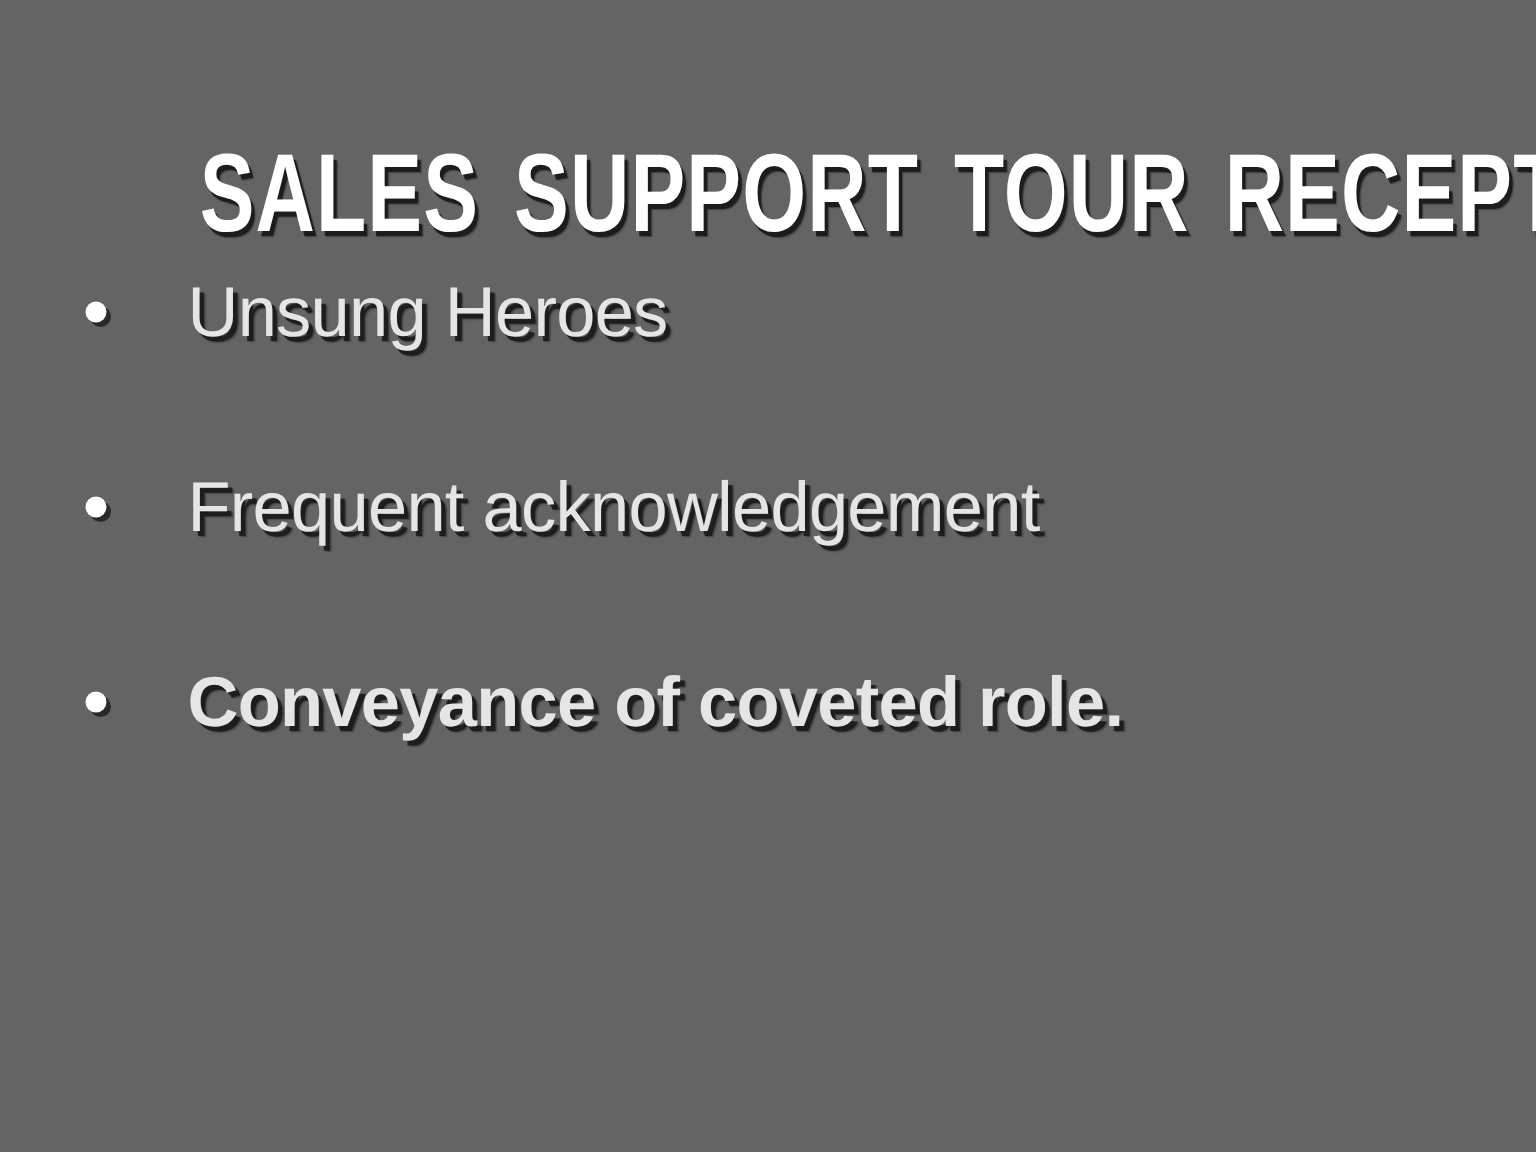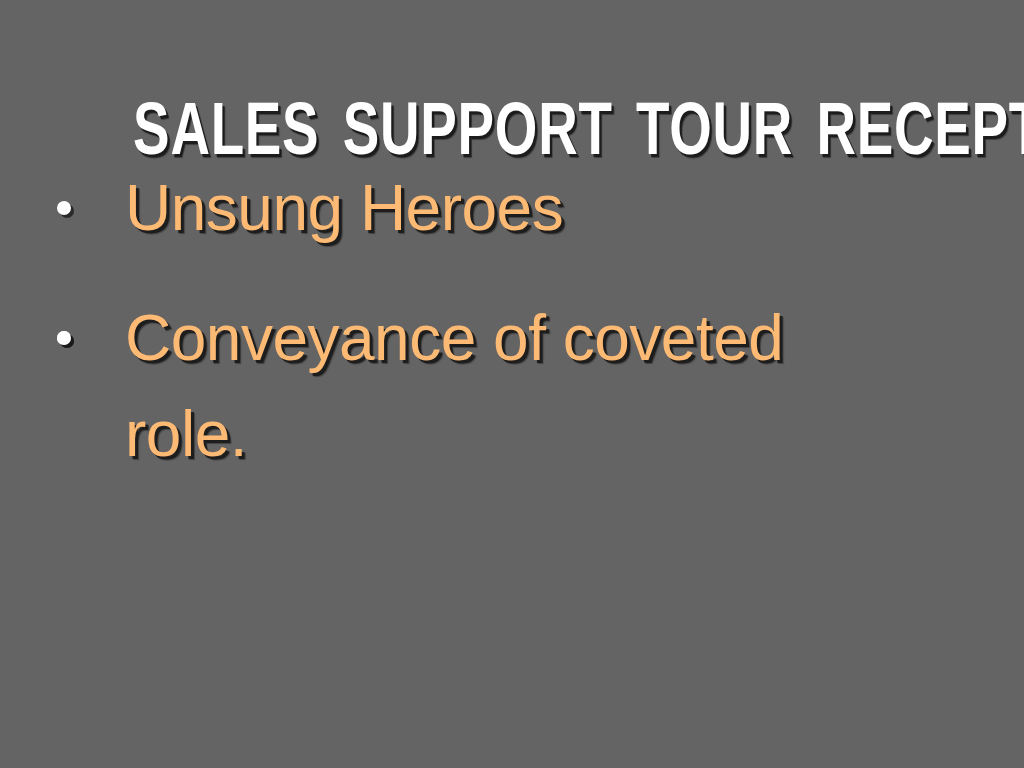--- a/index.html
+++ b/index.html
@@ -49,32 +49,32 @@
     width: 920px;
     margin: 0;
     padding: 0;
     list-style: none;
   }
 
   .bullet-item {
     position: relative;
     margin: 0 0 34px 0;
     padding: 0 0 0 75px;
-    color: #fdba74;
+    color: #e5e5e5;
     font-family: "Liberation Sans Narrow", "Liberation Sans", "DejaVu Sans Condensed", sans-serif;
-    font-size: 64px;
+    font-size: 47px;
     font-weight: 400;
     line-height: 96px;
     letter-spacing: -0.5px;
     text-shadow:
        3px 3px 0 rgba(20,20,20,0.80),
        4px 4px 1px rgba(20,20,20,0.42);
   }
 
-  .bullet-item:last-child { margin-bottom: 0; }
+  .bullet-item:last-child { margin-bottom: 0; font-weight: bold; }
 
   
   .bullet-item.wraps .bullet-text {
     display: block;
     max-width: 670px;
   }
 
   .bullet-dot {
     position: absolute;
     left: 7px;
@@ -98,20 +98,21 @@
   <ul class="bullet-list">
 
     <li class="bullet-item">
       <span class="bullet-dot"></span>
       <span class="bullet-text">Unsung Heroes</span>
     </li>
 
 
     <li class="bullet-item">
       <span class="bullet-dot"></span>
+      <span class="bullet-text">Frequent acknowledgement</span>
     </li>
 
     <li class="bullet-item wraps">
       <span class="bullet-dot"></span>
       <span class="bullet-text">Conveyance of coveted role.</span>
     </li>
 
   </ul>
 </div>
 

